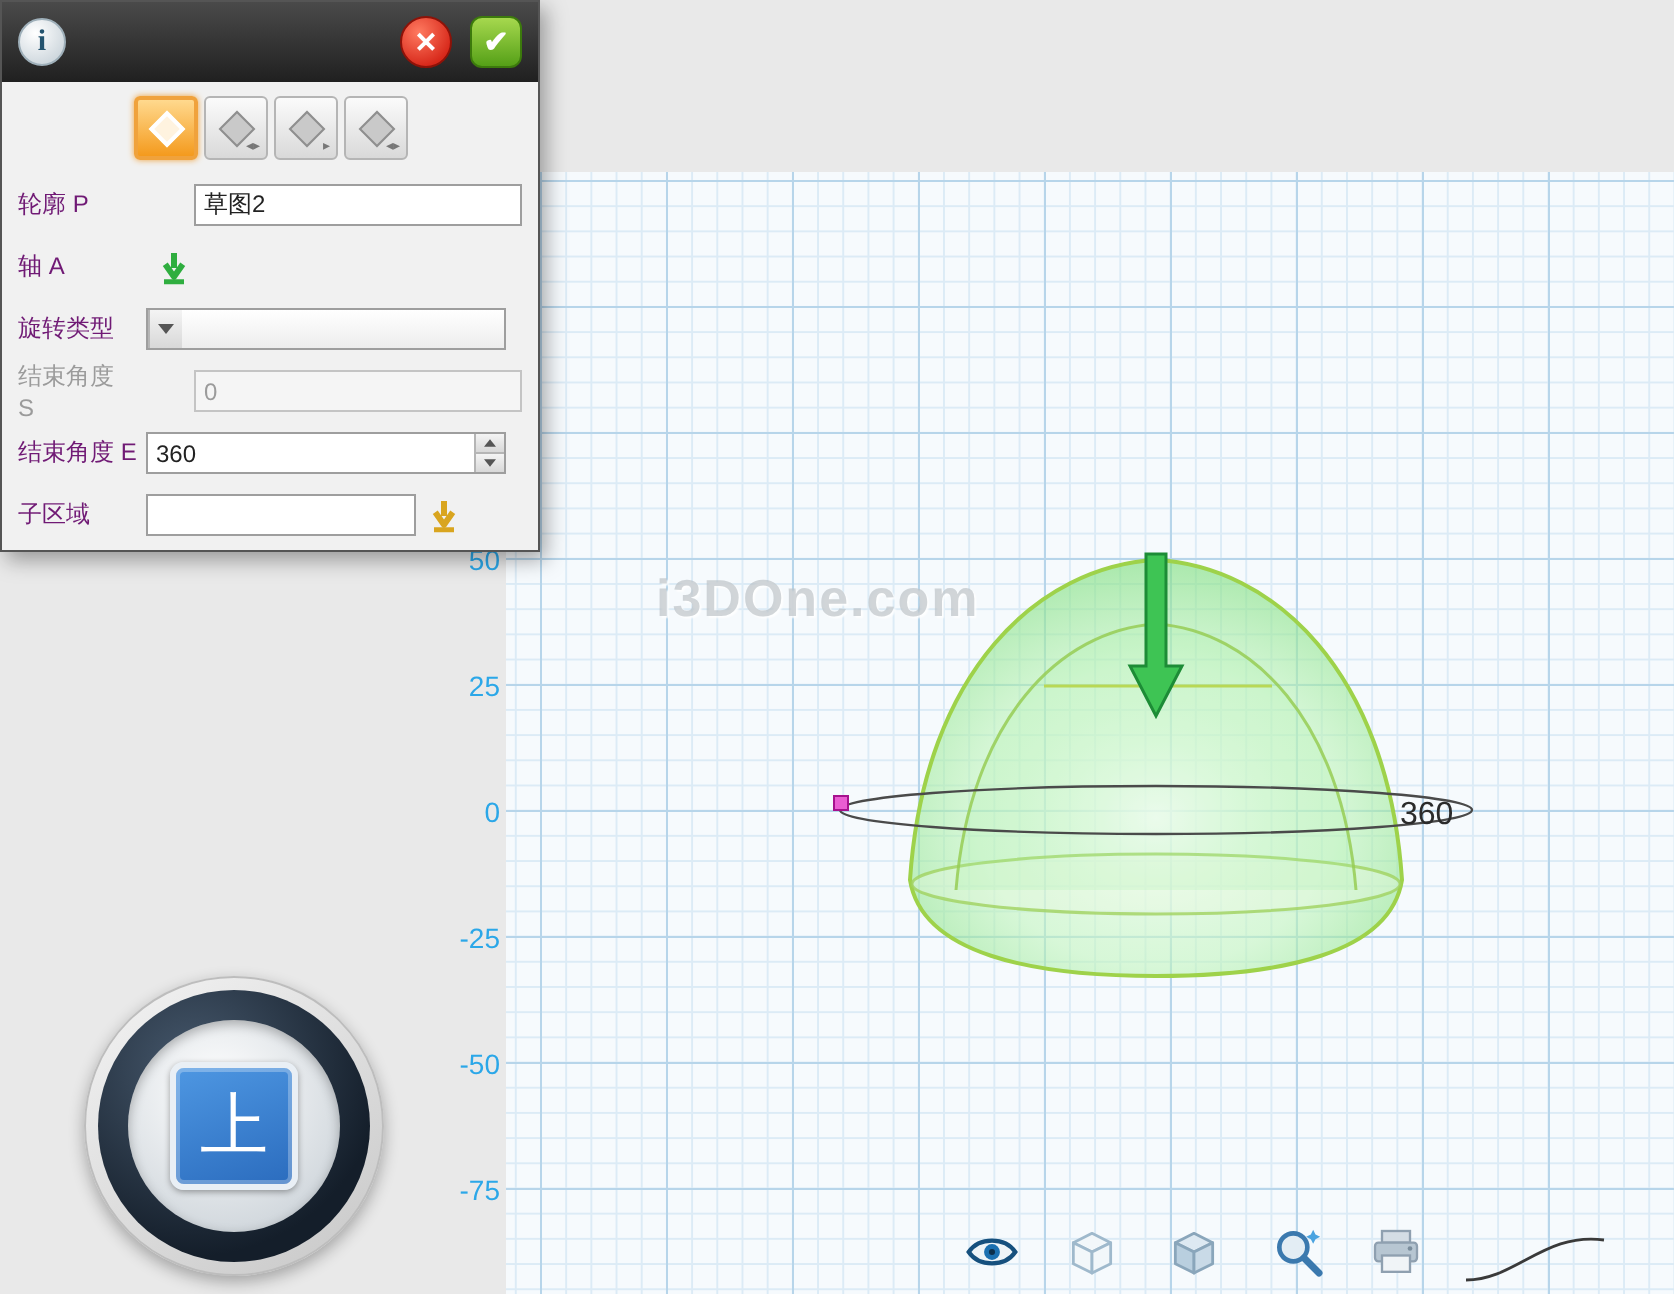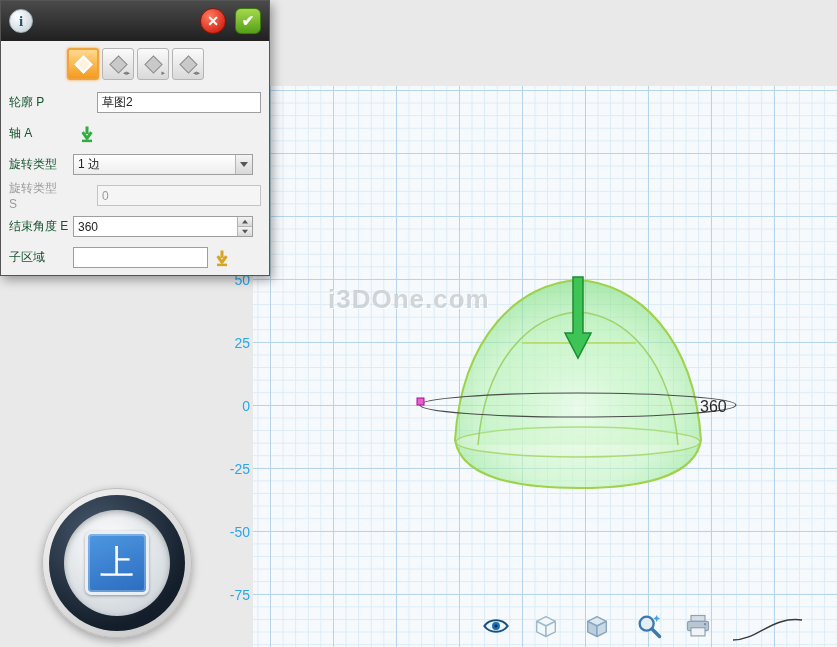--- a/index.html
+++ b/index.html
@@ -51,21 +51,21 @@
     background:linear-gradient(#fbfbfb,#d9d9d9); position:relative;
     display:flex; align-items:center; justify-content:center; }
   .mode-btn.selected { border:2px solid #f0a23c;
     background:linear-gradient(#ffd98e,#f49a1d); box-shadow:0 0 3px #f0a23c; }
   .diamond { width:13px; height:13px; transform:rotate(45deg);
     background:#c9c9c9; border:1px solid #8f8f8f; }
   .mode-btn.selected .diamond { background:#fff3df; border:2px solid #ffffff; }
   .mini-arrows { position:absolute; bottom:2px; right:3px; font-size:7px; color:#777; }
 
   .field-row { display:flex; align-items:center; height:31px; padding:0 8px; }
-  .field-label { width:64px; font-size:12px; color:#14532d; }
+  .field-label { width:64px; font-size:12px; color:#701a75; }
   .field-row.disabled .field-label { color:#9b9b9b; }
   .text-input { height:21px; border:1px solid #9e9e9e; background:#fff;
     font-size:12px; padding:0 4px; font-family:"Liberation Sans",sans-serif; color:#222; }
   .w-full { width:164px;margin-left:36px; }
   .w-short { width:135px; }
   .text-input:disabled { background:#f5f5f5; color:#9b9b9b; border-color:#c4c4c4; }
   .pick-icon { width:20px; height:20px; margin-left:4px; }
 
   .combo { width:180px; height:21px; border:1px solid #9e9e9e; background:linear-gradient(#ffffff,#ededed);
     display:flex; align-items:center; position:relative; }
@@ -184,29 +184,28 @@
       <span class="field-label">轴 A</span>
       <svg class="pick-icon" viewBox="0 0 16 16">
         <path d="M8 2 v6 M4.5 6.5 L8 11.5 L11.5 6.5" fill="none" stroke="#2fae3f" stroke-width="2.4" stroke-linejoin="round"></path>
         <line x1="4" y1="13.5" x2="12" y2="13.5" stroke="#2fae3f" stroke-width="2"></line>
       </svg>
     </div>
 
     <div class="field-row">
       <span class="field-label">旋转类型</span>
       <div class="combo">
-        <span class="combo-value">1 边</span>
         <span class="combo-btn">
           <span class="tri-down"></span>
         </span>
       </div>
     </div>
 
     <div class="field-row disabled">
-      <span class="field-label">旋转类型 S</span>
+      <span class="field-label">结束角度 S</span>
       <input class="text-input w-full" disabled="" value="0" style="">
     </div>
 
     <div class="field-row">
       <span class="field-label">结束角度 E</span>
       <div class="spinbox">
         <input class="spin-input" value="360" style="">
         <div class="spin-btns">
           <span class="spin-btn">
             <span class="tri-up"></span>

